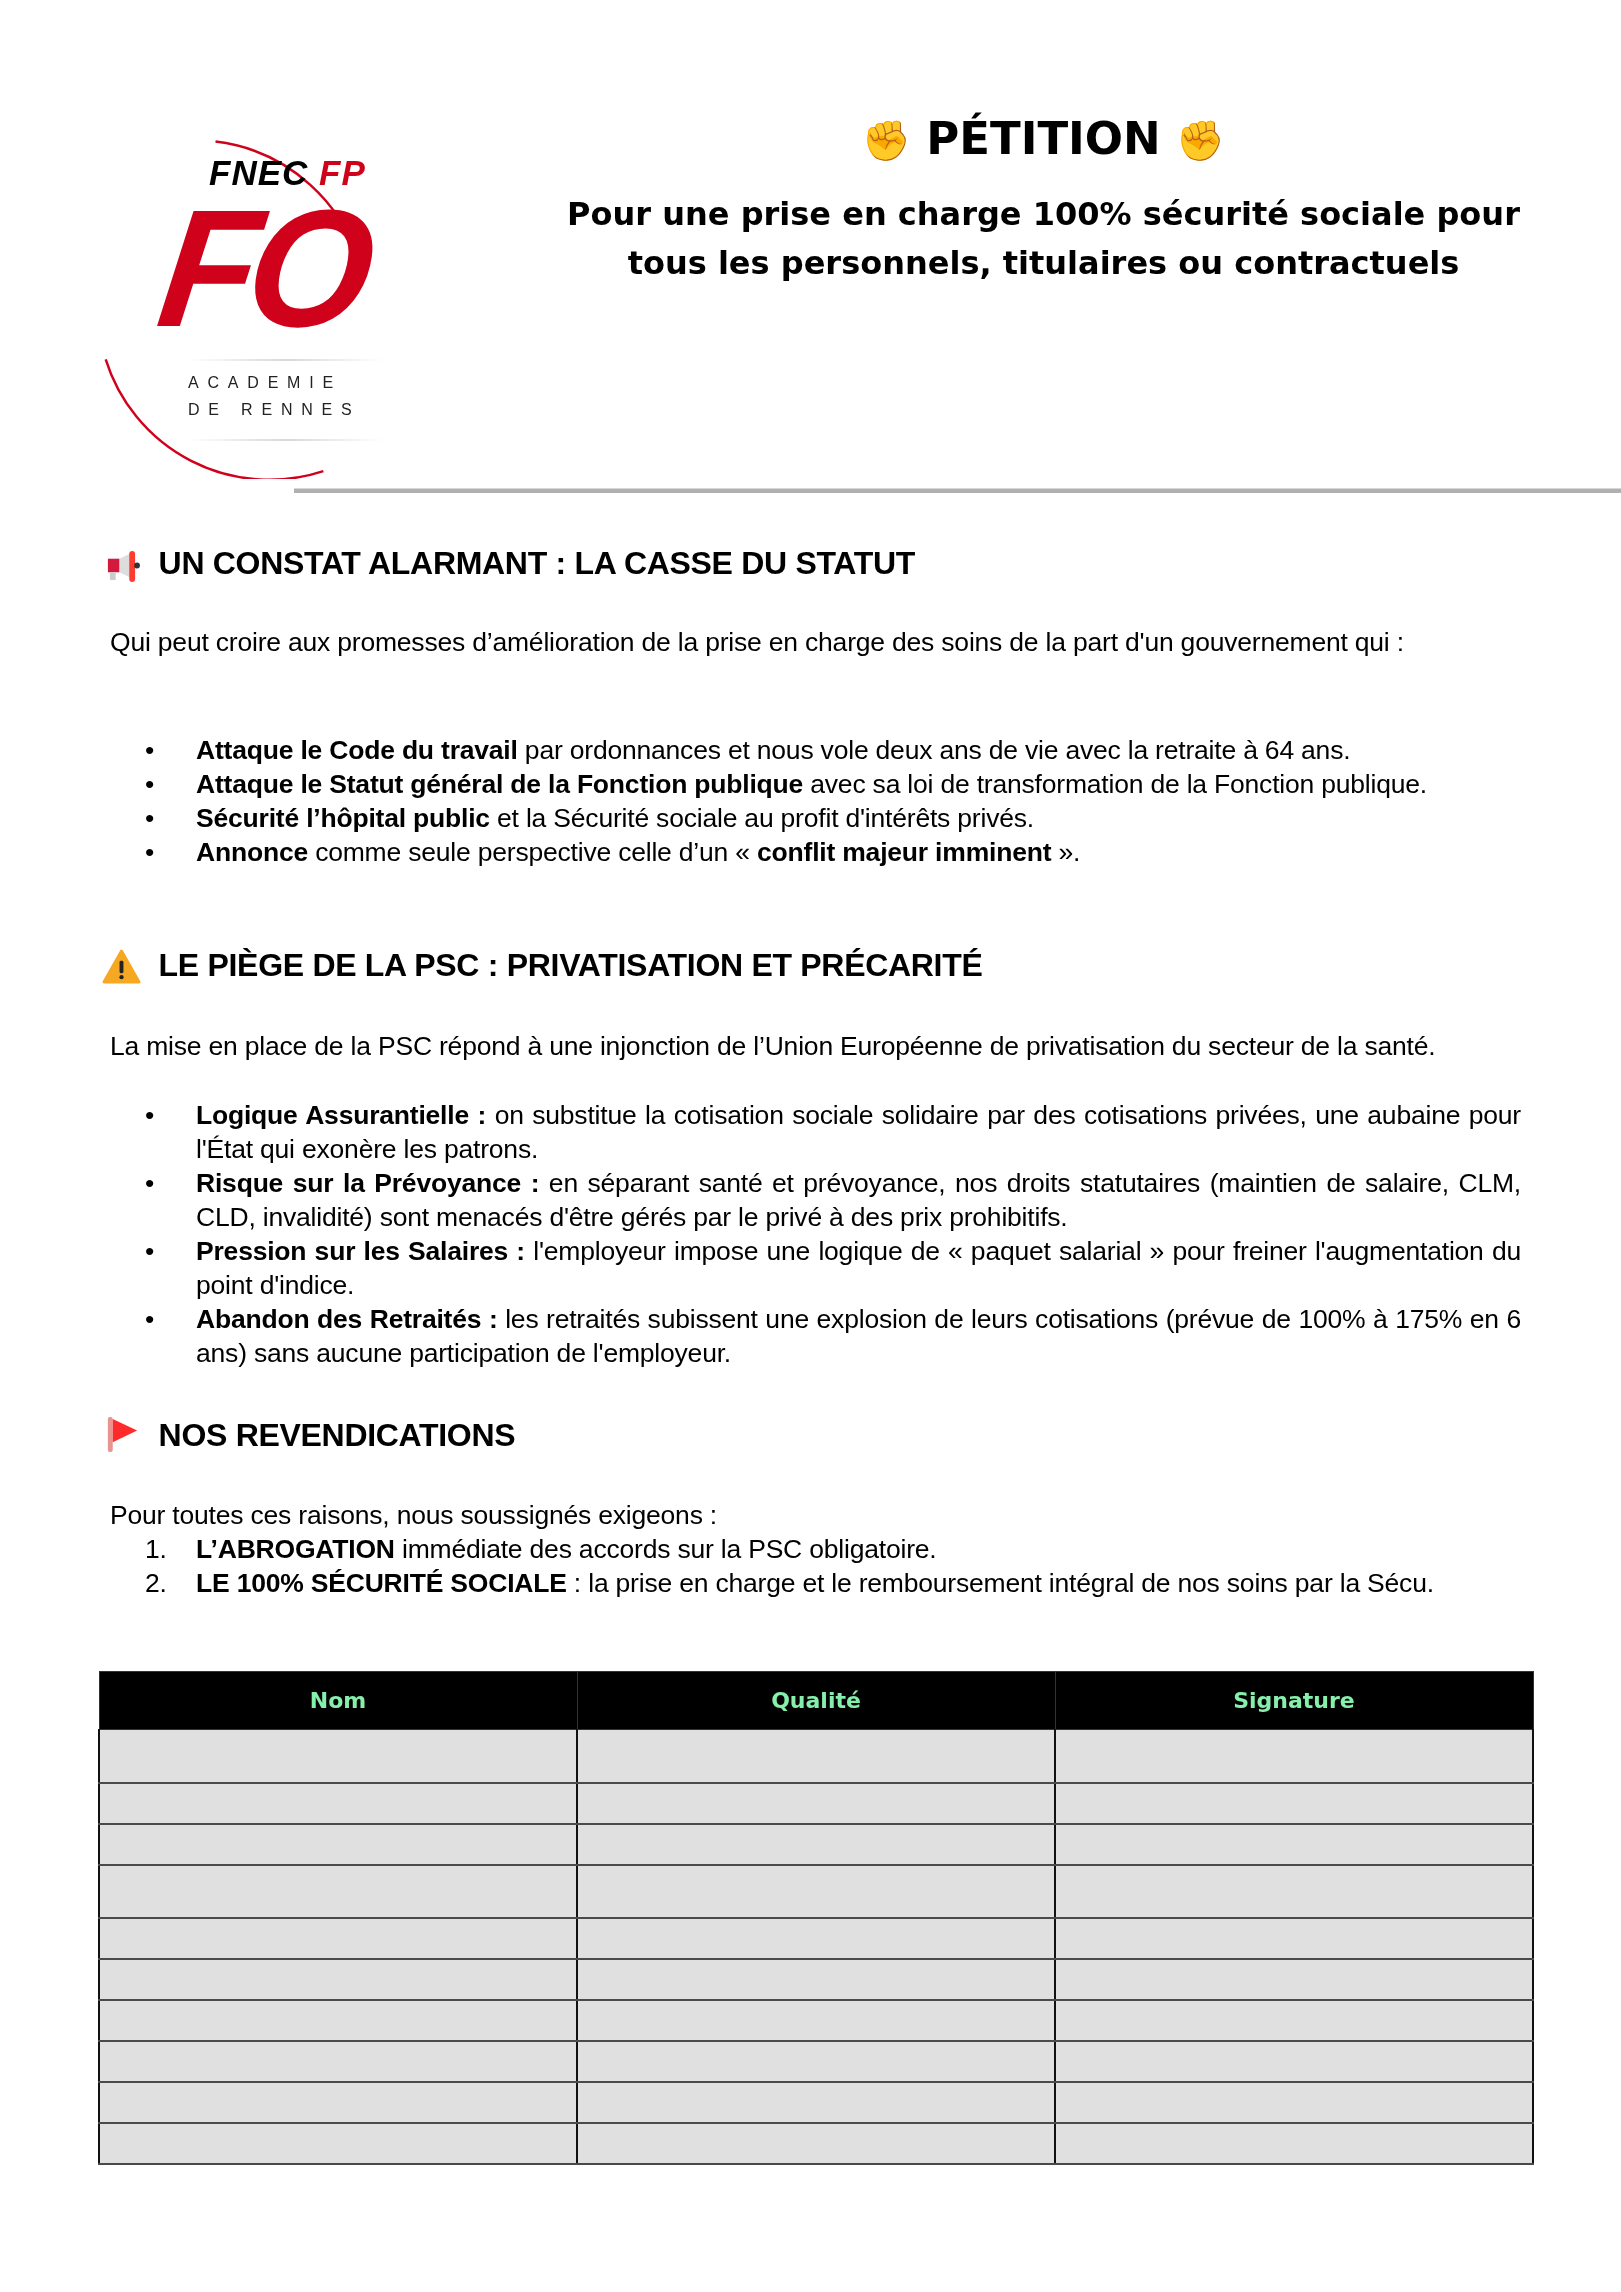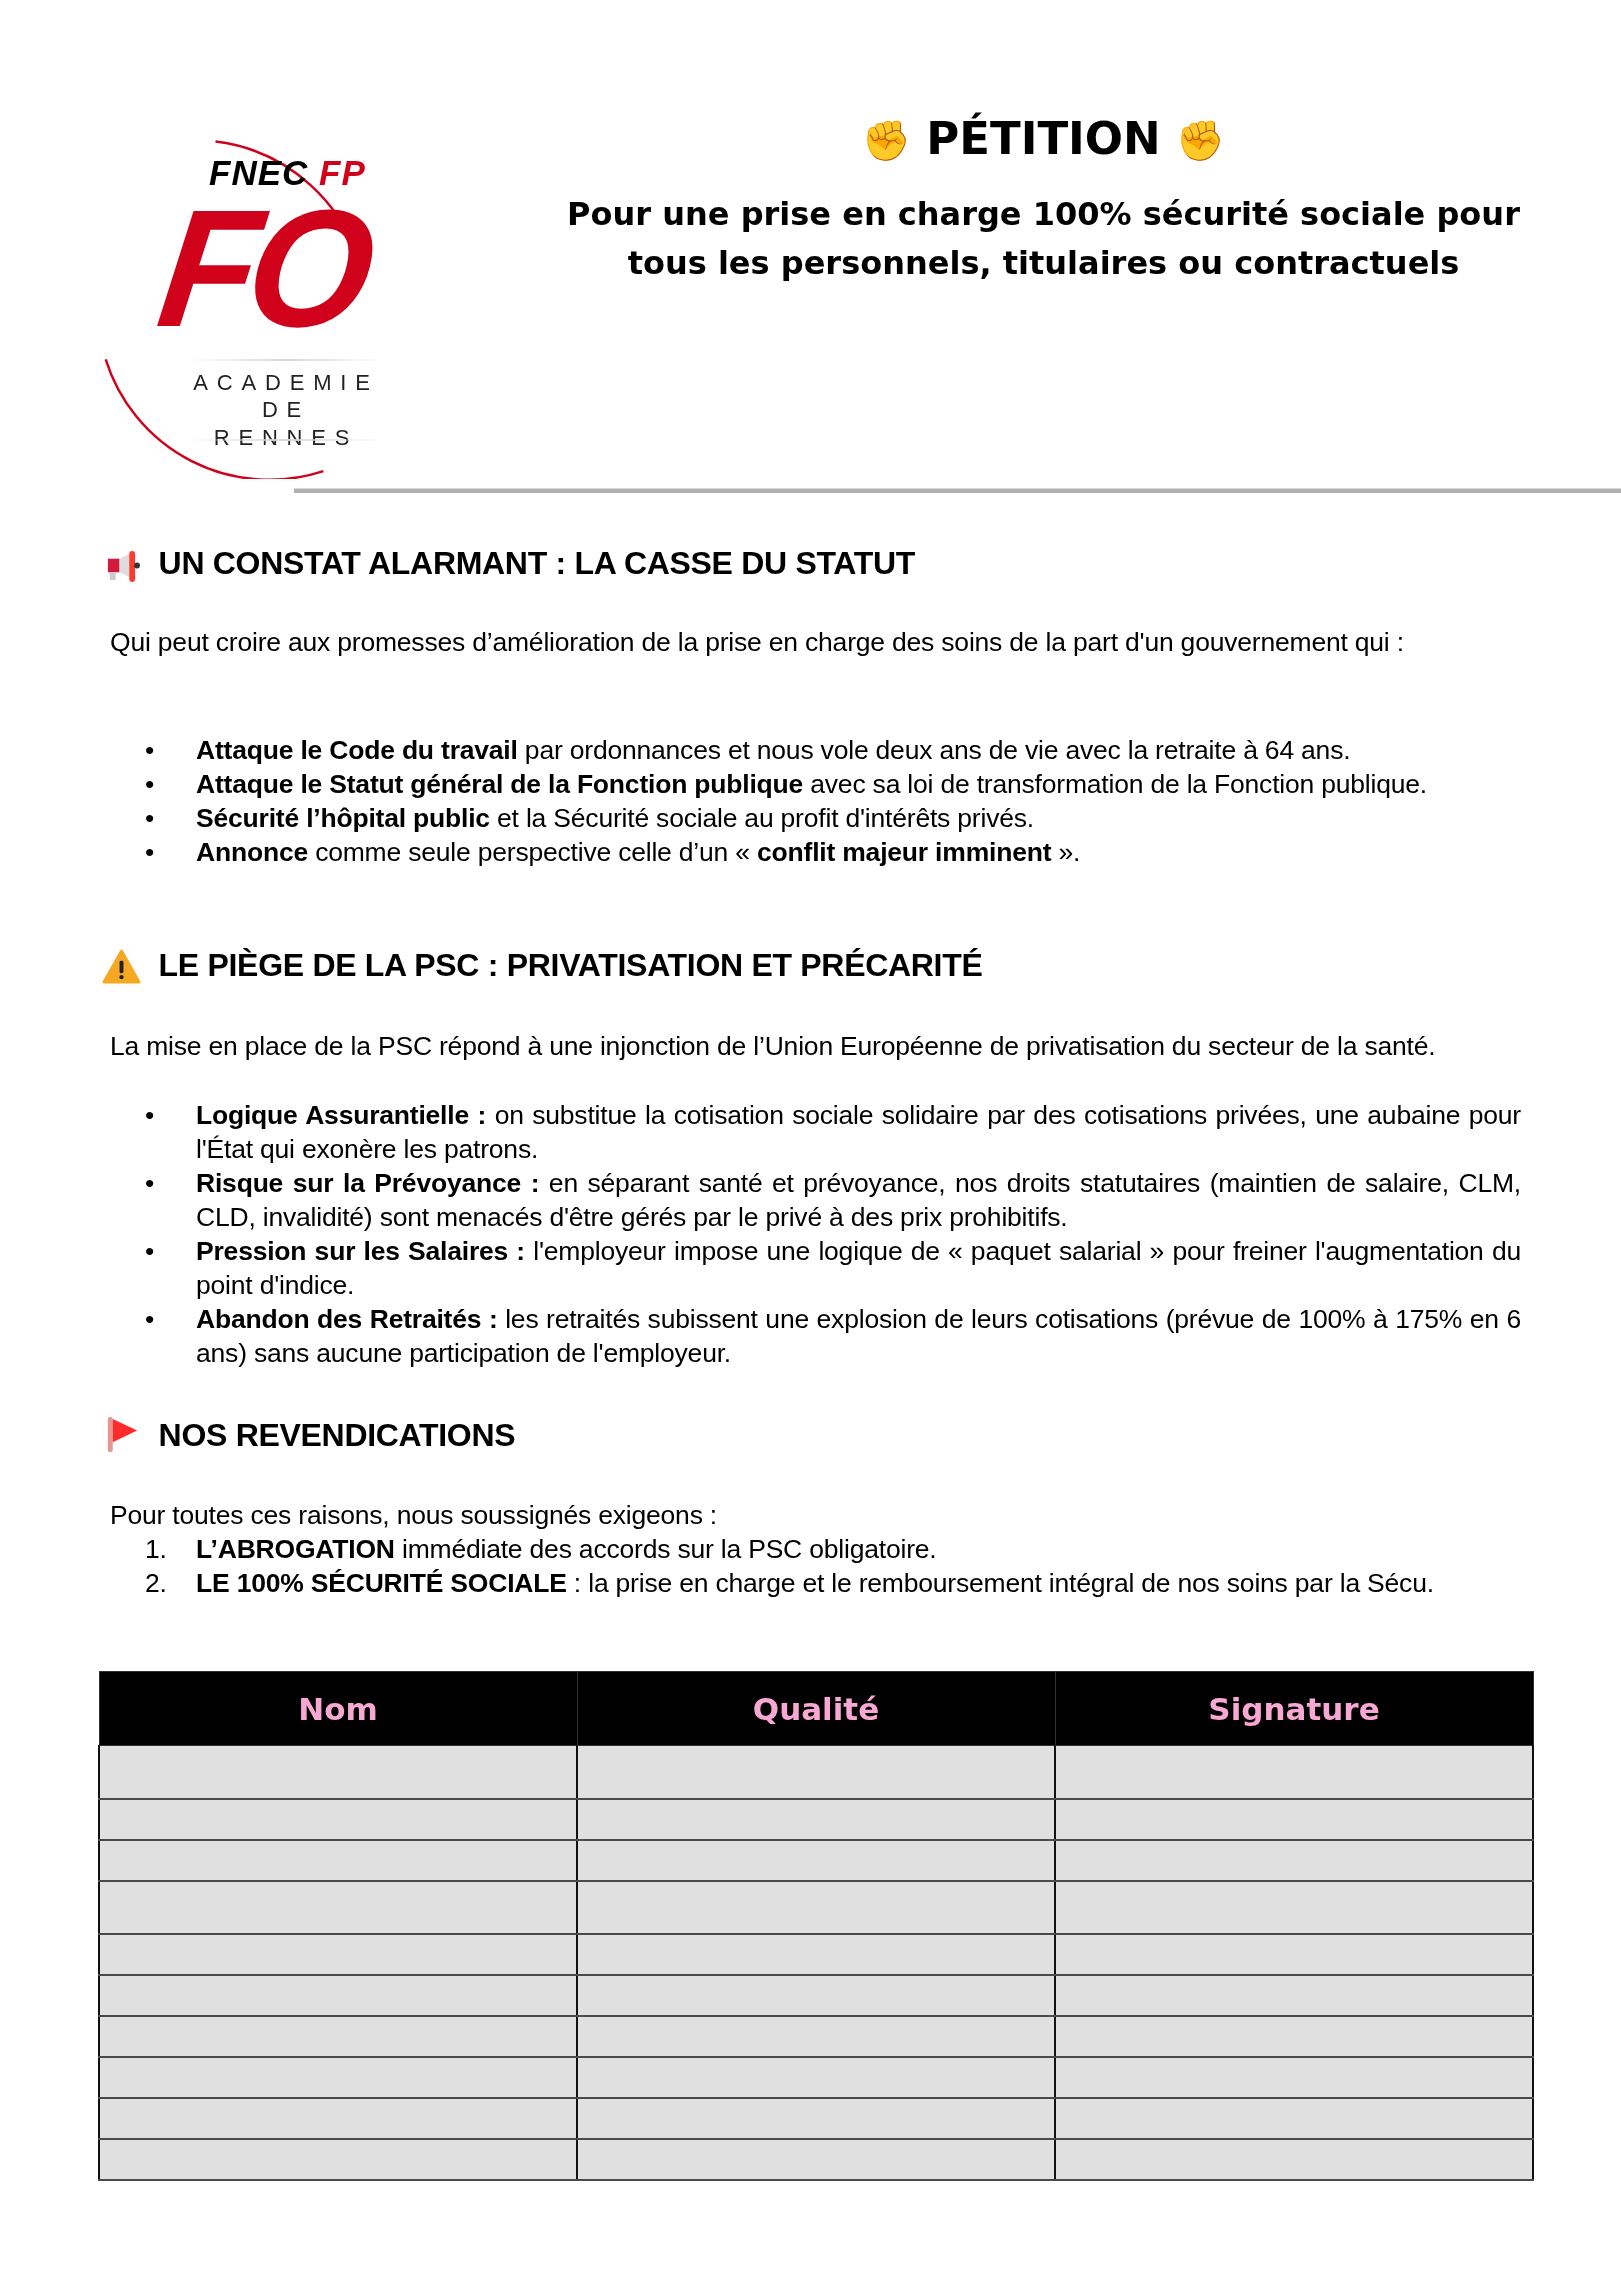--- a/index.html
+++ b/index.html
@@ -4,21 +4,21 @@
   <style>
     html, body { margin: 0; padding: 0; background: #ffffff; }
     body { width: 1621px; height: 2293px; position: relative; overflow: hidden; color: #000; font-family: "Liberation Sans", sans-serif; }
     .abs { position: absolute; }
 
     
     #logo { left: 90px; top: 116px; width: 353px; height: 363px; }
     .logo-fnec { position: absolute; left: 106px; top: 37px; font-family: "Liberation Sans", sans-serif; font-weight: bold; font-style: italic; font-size: 35px; letter-spacing: 1px; margin-left: 13px; }
     .logo-fnec .fp { color: #d0021b; }
     .logo-fo { position: absolute; left: 83px; top: 69px; font-family: "Liberation Sans", sans-serif; font-weight: bold; font-style: italic; font-size: 167px; color: #d0021b; letter-spacing: -9.8px; line-height: 167px; transform: scaleX(0.95) skewX(-8deg); transform-origin: left top; }
-    .logo-acad { position: absolute; left: 98px; top: 253px; width: 196px; text-align: center; font-size: 22px; letter-spacing: 8.8px; line-height: 27.4px; color: #222; }
+    .logo-acad { position: absolute; left: 98px; top: 253px; width: 196px; text-align: left; font-size: 16px; letter-spacing: 8.8px; line-height: 27.4px; color: #222; }
     .logo-shadow { position: absolute; left: 98px; height: 2px; width: 196px; background: linear-gradient(to right, rgba(200,200,200,0), #d8d8d8, rgba(200,200,200,0)); }
 
     
     #title { left: 470px; top: 98px; width: 1147px; text-align: center; font-family: "DejaVu Sans", sans-serif; font-weight: bold; }
     .title-main { font-size: 45px; line-height: 63px; margin-top: 9px; }
     .title-main .fist { font-size: 39px; color: #f5b800; }
     .subtitle { font-size: 32px; line-height: 49px; font-weight: bold; }
     #sub1 { margin-top: 11.8px; }
     #sub2 { margin-top: 17.6px; }
 
@@ -28,21 +28,21 @@
     .h2 { position: absolute; left: 102px; font-weight: bold; font-size: 32px; letter-spacing: -0.3px; display: flex; align-items: flex-end; gap: 17.6px; }
     .para { position: absolute; left: 110px; width: 1423px; font-size: 26.5px; line-height: 34px; text-align: justify; letter-spacing: -0.2px; }
     .list { position: absolute; left: 98px; width: 1423px; font-size: 26.5px; line-height: 34px; margin: 0; padding: 0; list-style: none; letter-spacing: -0.2px; }
     .list li { position: relative; padding-left: 98px; text-align: justify; }
     .list li .bullet { position: absolute; left: 47px; top: 0; }
     .list li .num { position: absolute; left: 47px; top: 0; }
     b { font-weight: bold; }
 
     
     #sig-table { position: absolute; left: 98px; top: 1671px; width: 1436px; border-collapse: collapse; table-layout: fixed; }
-    #sig-table th { background: #000; color: #f9a8d4; font-family: "DejaVu Sans", sans-serif; font-weight: bold; font-size: 31px; height: 41px; padding: 16px; border: 1px solid #333; }
+    #sig-table th { background: #000; color: #86efac; font-family: "DejaVu Sans", sans-serif; font-weight: bold; font-size: 22px; height: 41px; padding: 8px; border: 1px solid #333; }
     #sig-table td { background: #e0e0e0; border-left: 2px solid #111; border-right: 2px solid #111; border-bottom: 2.9px solid #4a4a4a; padding: 0; }
     #sig-table tr.r { height: 41px; }
     #sig-table tr.r.tall { height: 53px; }
   </style>
 </head>
 <body>
 
 <div id="logo" class="abs">
   <svg width="353" height="363" style="position:absolute;left:0;top:0" viewBox="0 0 360 370">
     <path d="M 128 26 A 175 175 0 0 1 278 162" fill="none" stroke="#d0021b" stroke-width="2.5"></path>

